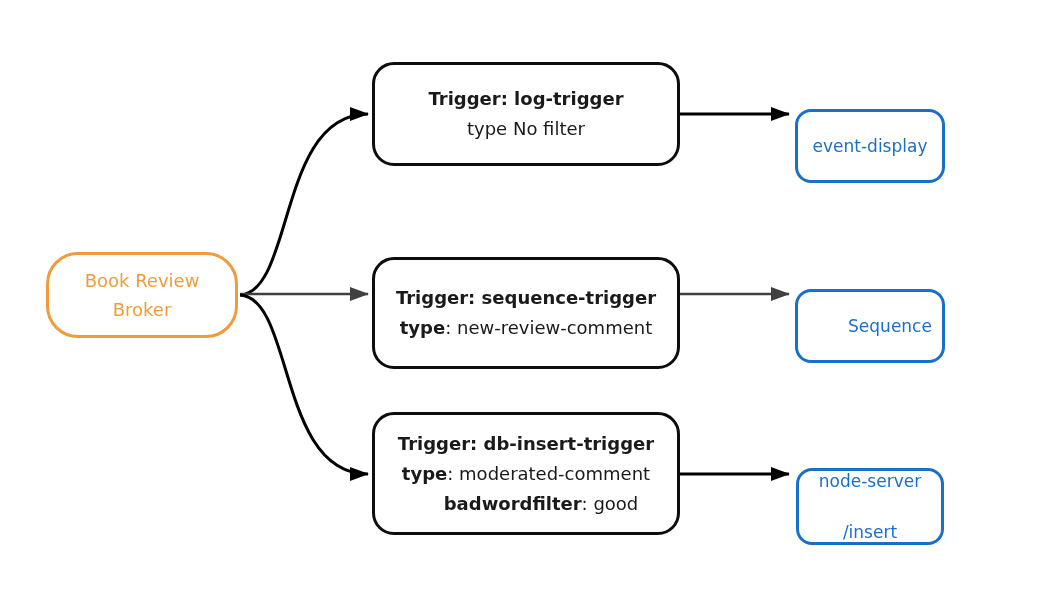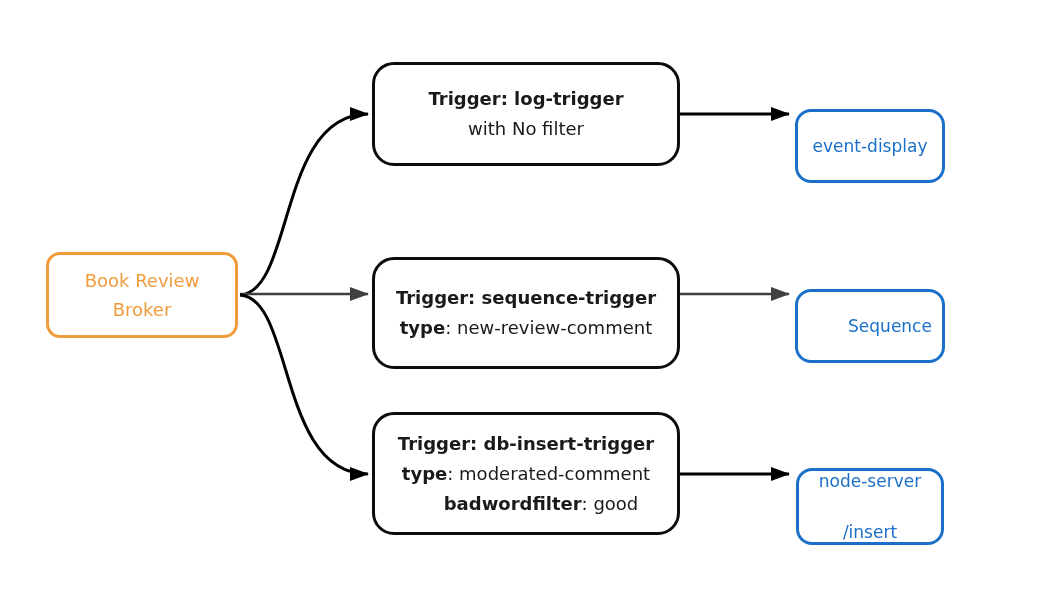--- a/index.html
+++ b/index.html
@@ -26,21 +26,21 @@
     display:flex;flex-direction:column;
     align-items:center;justify-content:center;
     background:#ffffff;
     box-sizing:border-box;
     text-align:center;
     white-space:nowrap;
   }
   .broker{
     left:46px;top:252px;width:192px;height:86px;
     border:3px solid var(--broker-accent,#F09C3C);
-    border-radius:14px;
+    border-radius:32px;
     color:var(--broker-accent,#F09C3C);
     font-size:18px;line-height:29px;
   }
   .trigger{
     left:372px;width:308px;
     border:3px solid var(--node-border,#0d0d0d);
     border-radius:22px;
     color:var(--text,#1a1a1a);
     font-size:18px;line-height:30px;
   }
@@ -81,21 +81,21 @@
     <path class="edge-black" d="M680,474 L789,474" marker-end="url(#ah-black)"></path>
   </svg>
 
   <div class="node broker">
     <div>Book Review</div>
     <div>Broker</div>
   </div>
 
   <div class="node trigger t1">
     <div class="b">Trigger: log-trigger</div>
-    <div>with No filter</div>
+    <div>type No filter</div>
   </div>
 
   <div class="node trigger t2">
     <div class="b">Trigger: sequence-trigger</div>
     <div><span class="b">type</span><span>: new-review-comment</span></div>
   </div>
 
   <div class="node trigger t3">
     <div class="b">Trigger: db-insert-trigger</div>
     <div><span class="b">type</span><span>: moderated-comment</span></div>

